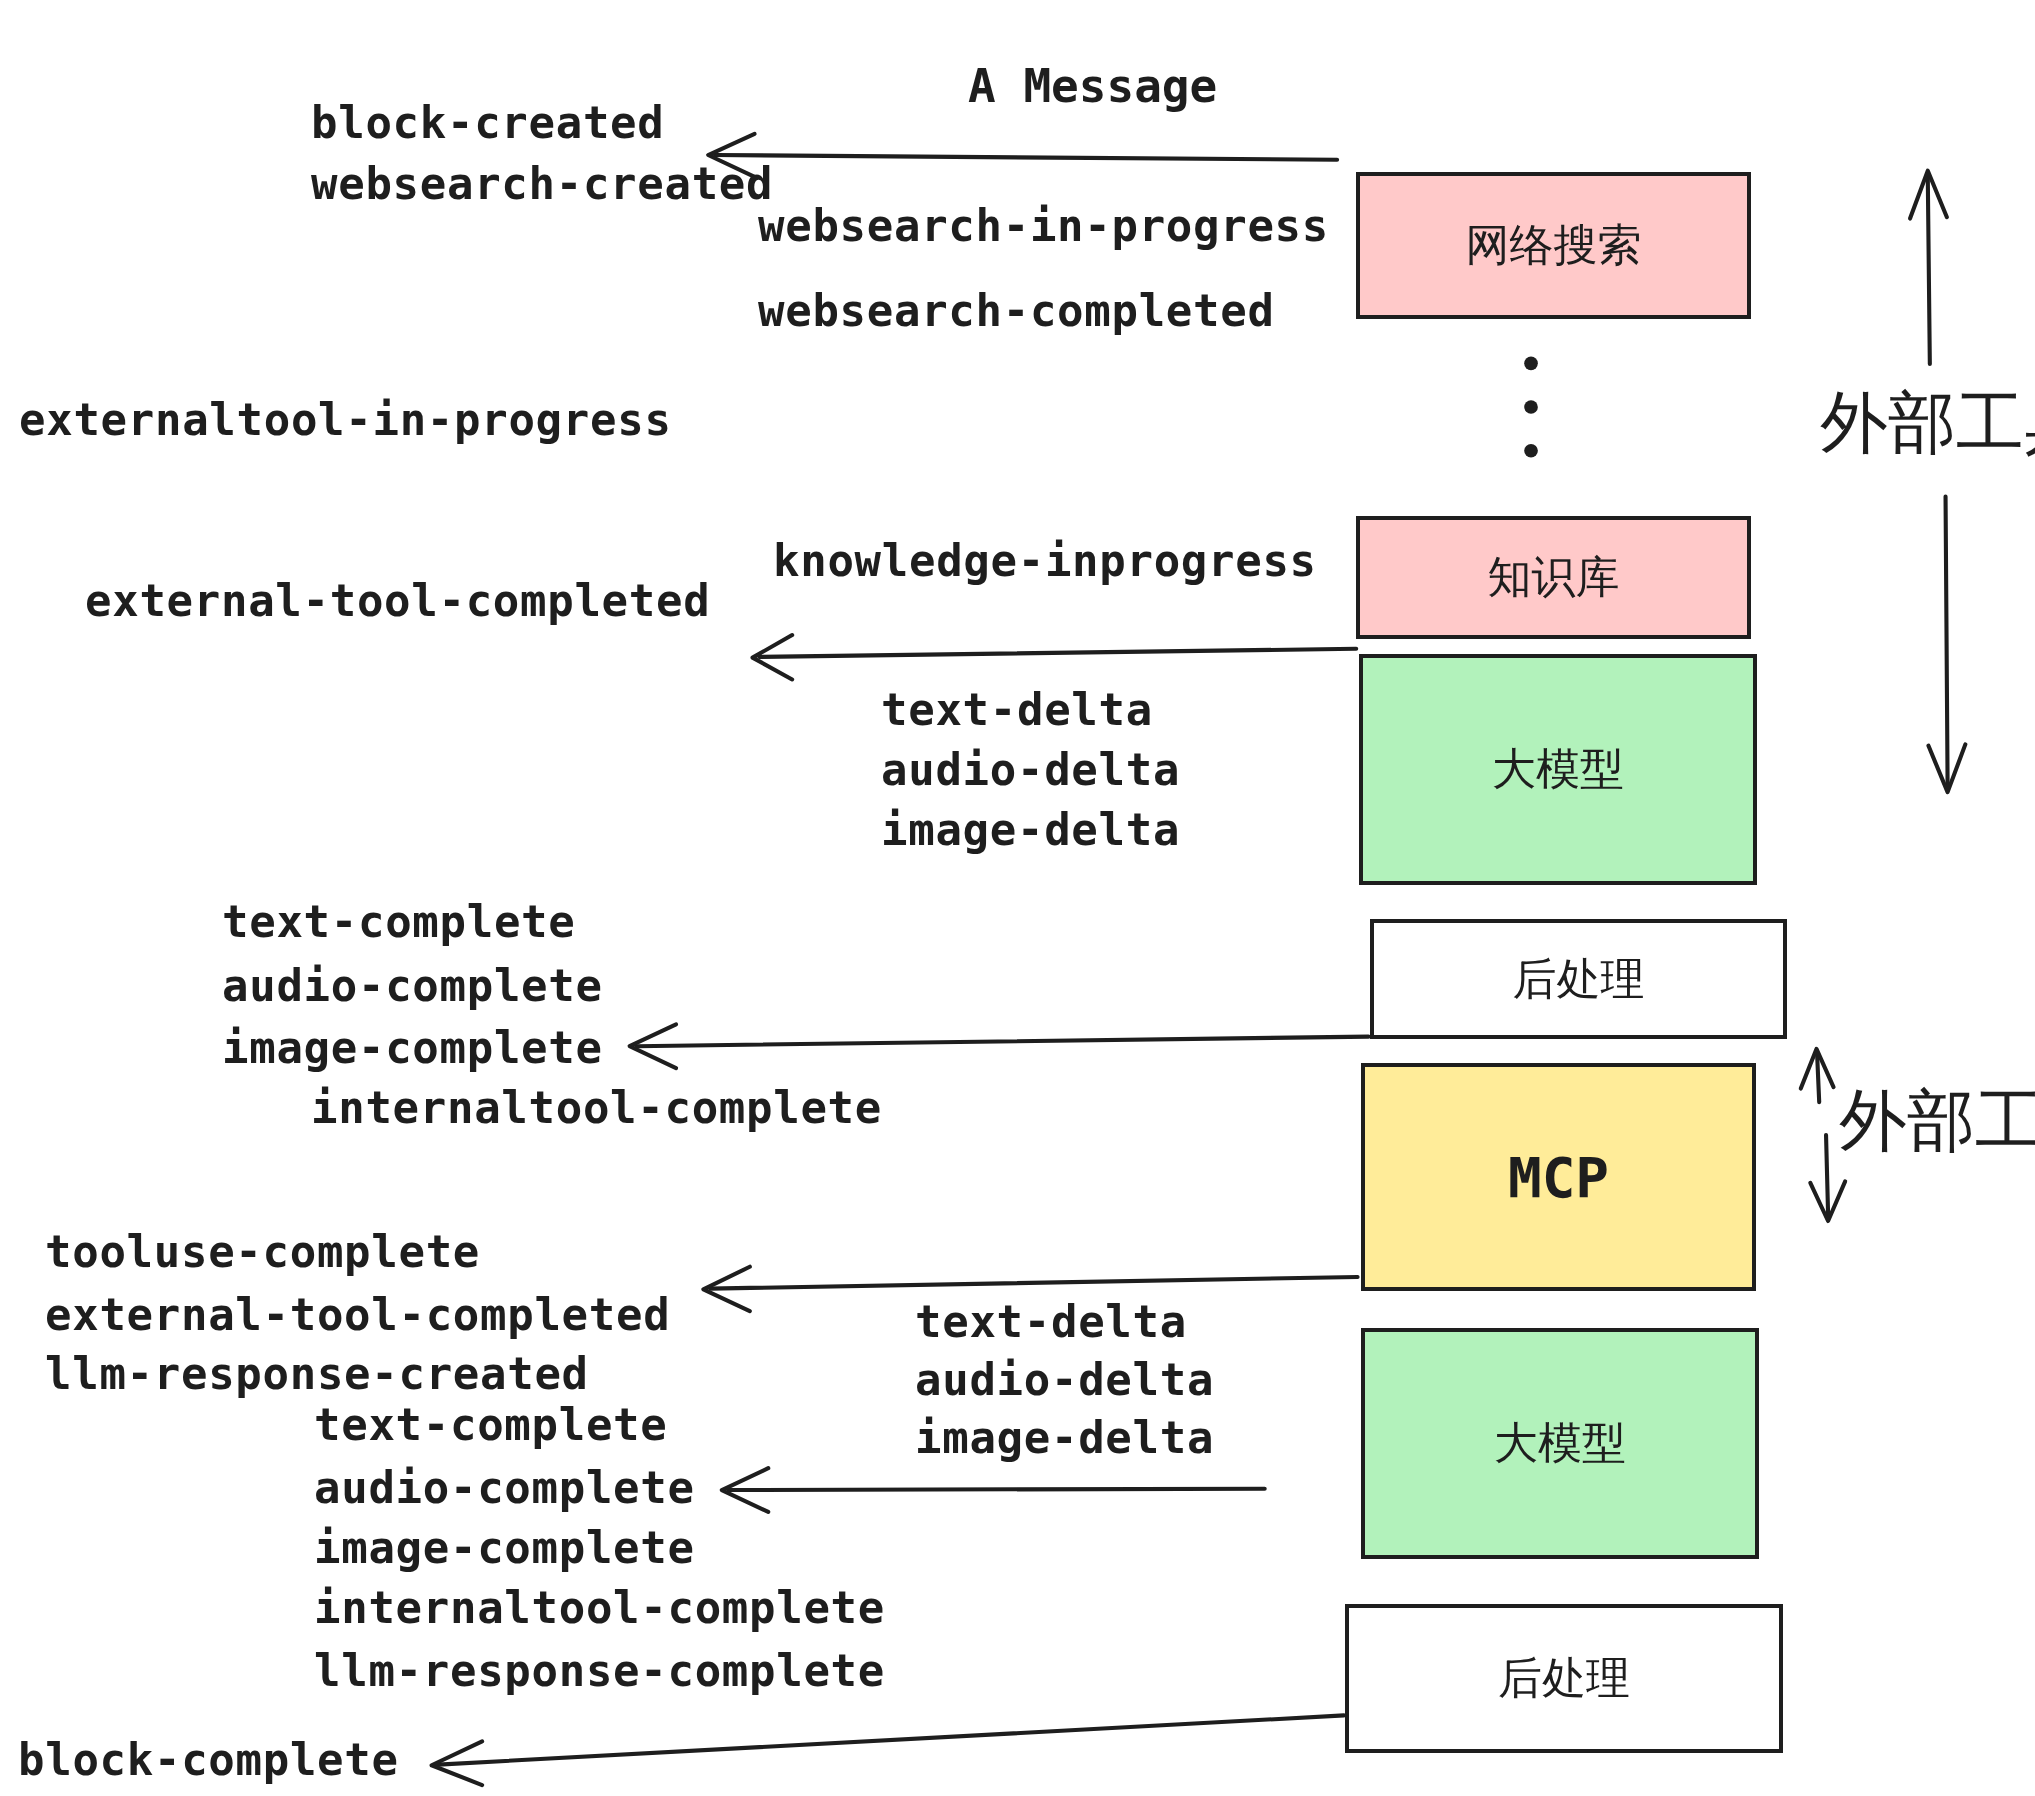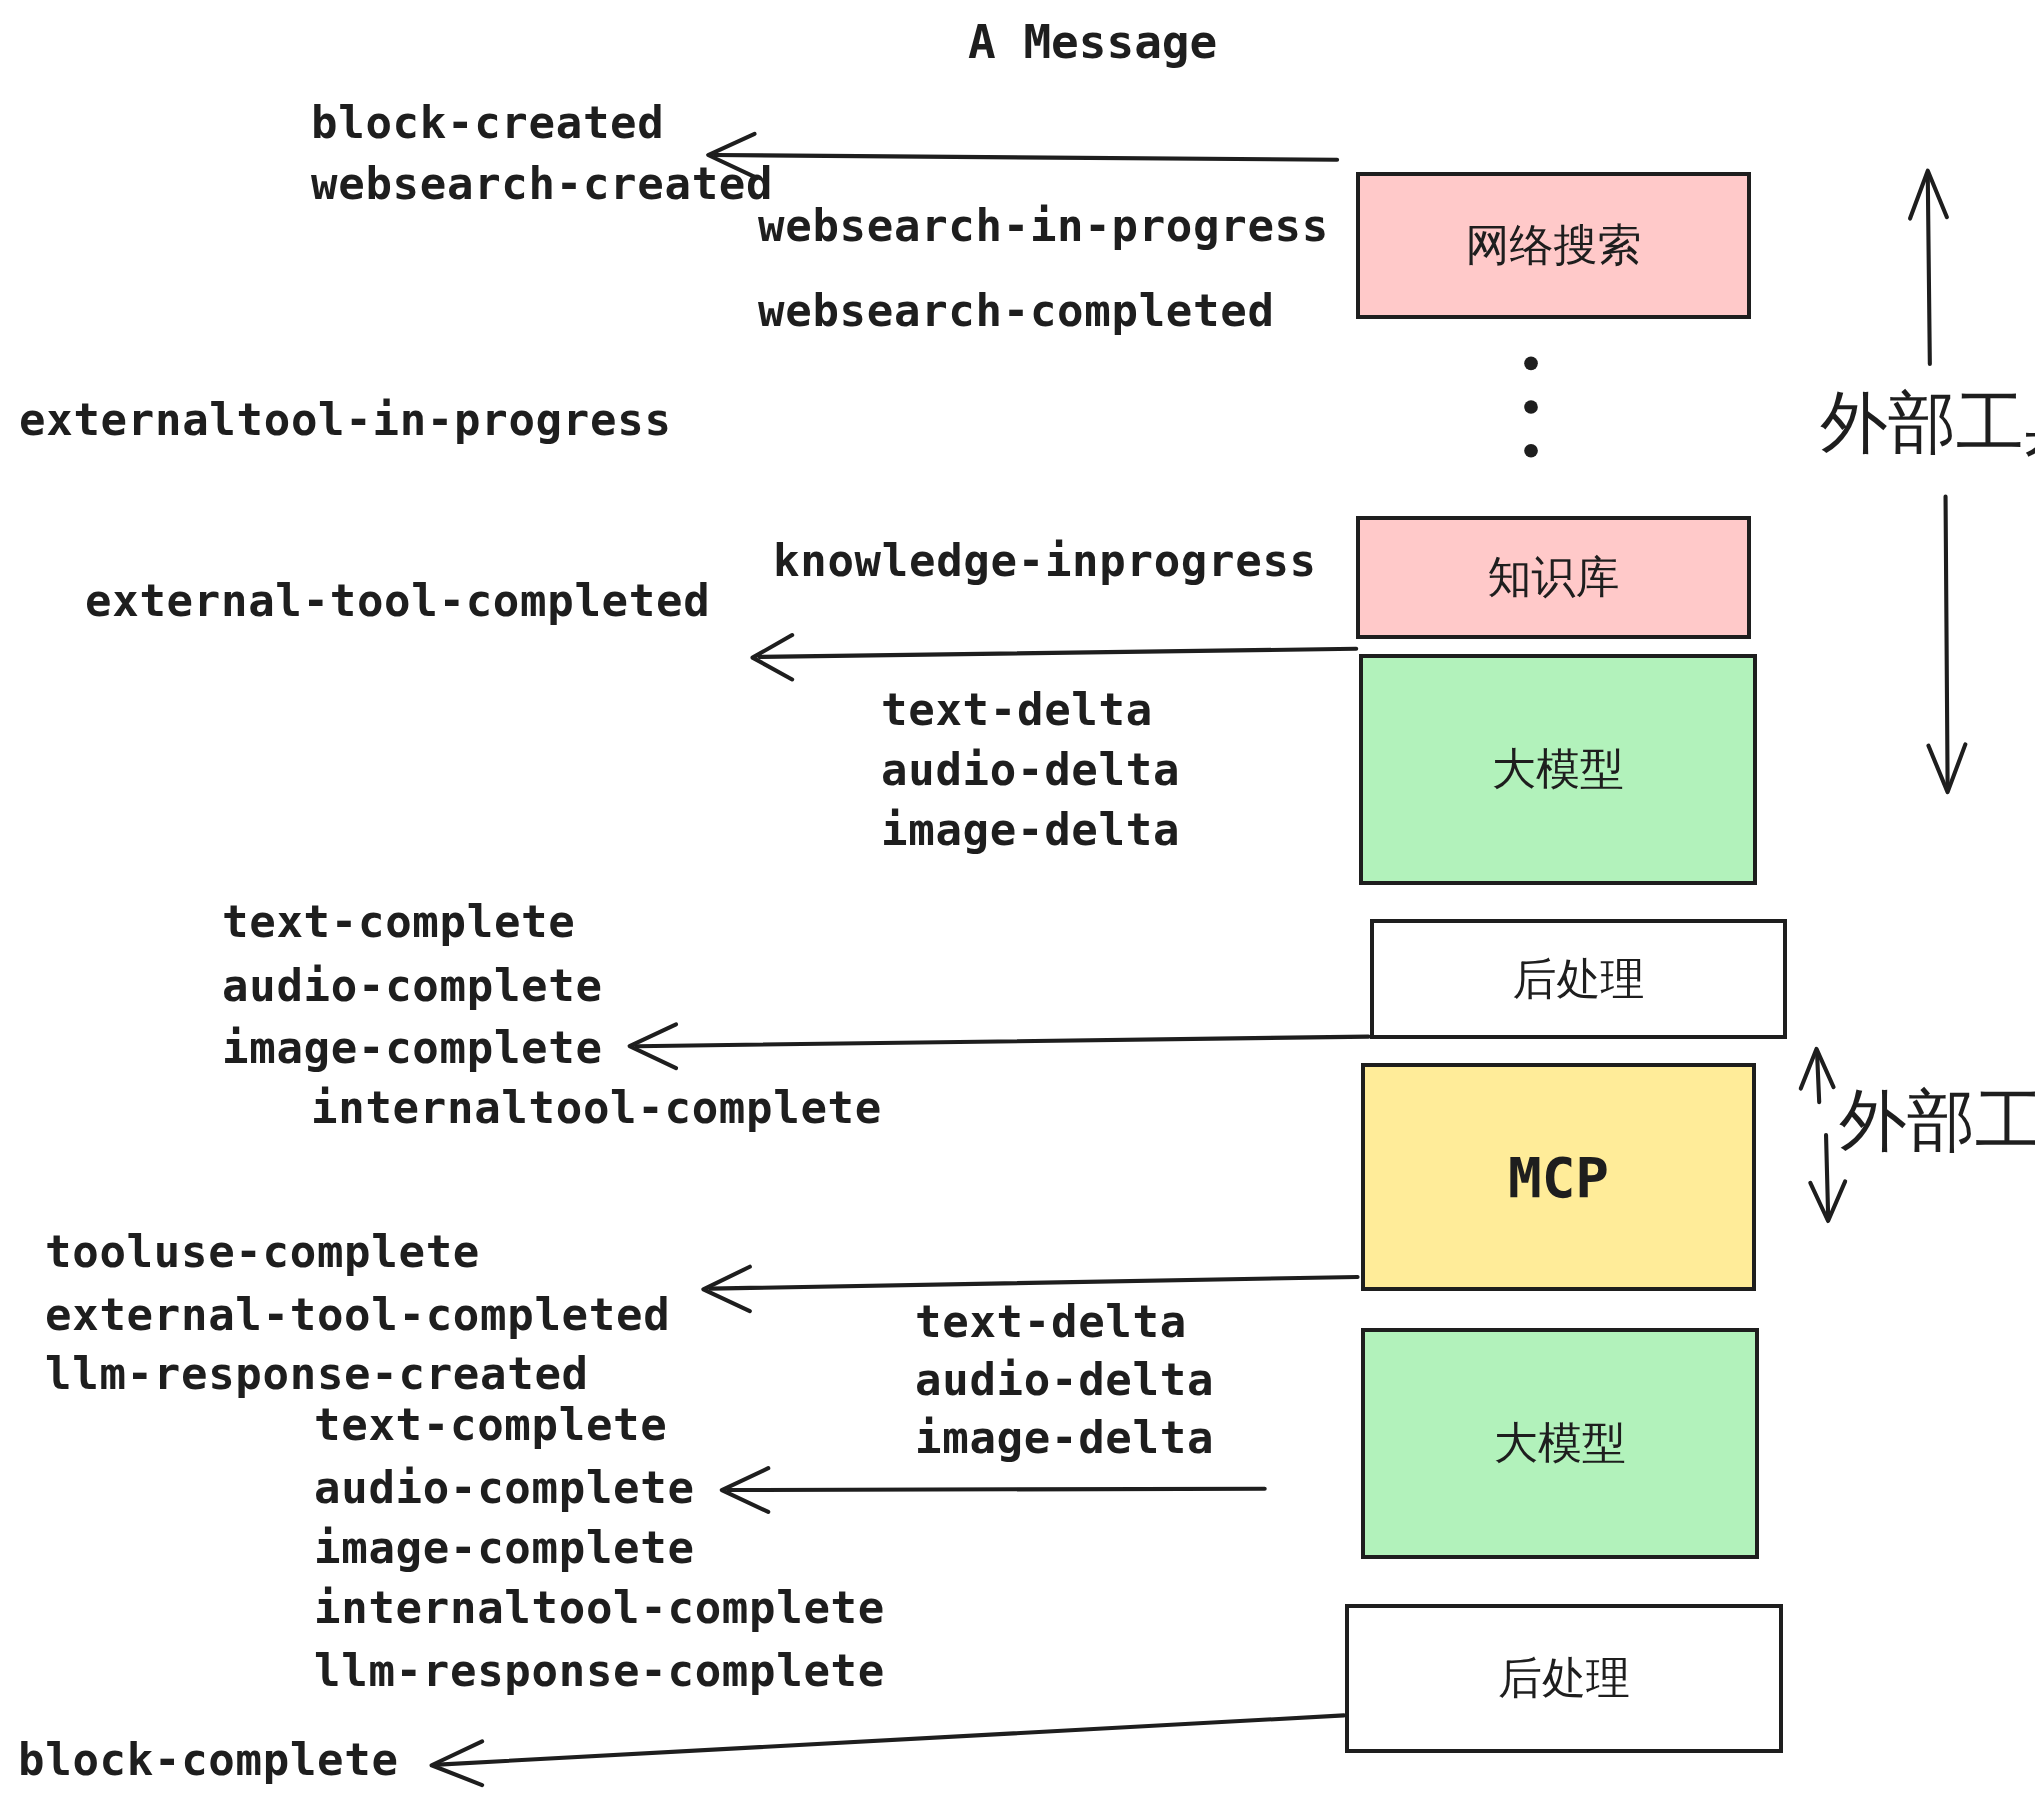--- a/index.html
+++ b/index.html
@@ -5,21 +5,21 @@
   html,body{margin:0;padding:0;background:#ffffff;}
   .canvas{position:relative;width:2035px;height:1796px;background:var(--bg,#ffffff);overflow:hidden;
           font-family:"DejaVu Sans Mono",monospace;color:var(--ink,#1e1e1e);}
   .overlay{position:absolute;left:0;top:0;width:2035px;height:1796px;}
   .overlay line,.overlay polyline{stroke:var(--ink,#1e1e1e);stroke-width:6;fill:none;
           stroke-linecap:round;stroke-linejoin:round;}
   .overlay circle{fill:var(--ink,#1e1e1e);}
   .evt{position:absolute;transform:translateY(-50%);white-space:nowrap;
        font:bold 44px/1 "DejaVu Sans Mono",monospace;letter-spacing:0.7px;}
   .title{position:absolute;transform:translateY(-50%);white-space:nowrap;
-       font:bold 46px/1 "DejaVu Sans Mono",monospace;}
+       font:bold 46px/1 "DejaVu Sans Mono",monospace;margin-top:44px;}
   .box{position:absolute;display:flex;align-items:center;justify-content:center;
        border:4.1px solid var(--ink,#1e1e1e);box-sizing:border-box;background:#fff;}
   .box .lbl{font-family:"DejaVu Sans","Liberation Sans",sans-serif;font-size:44px;color:var(--ink,#1e1e1e);}
   .box .lbl.mono{font-family:"DejaVu Sans Mono",monospace;font-weight:bold;font-size:56px;text-align:center;}
   .box.pink{background:var(--pink,#ffc9c9);}
   .box.green{background:var(--green,#b2f2bb);}
   .box.yellow{background:var(--yellow,#ffec99);}
   .box.white{background:var(--white,#ffffff);}
   .side-label{position:absolute;transform:translateY(-50%);white-space:nowrap;
        font-family:"DejaVu Sans","Liberation Sans",sans-serif;font-size:68px;color:var(--ink,#1e1e1e);text-align:right;}

